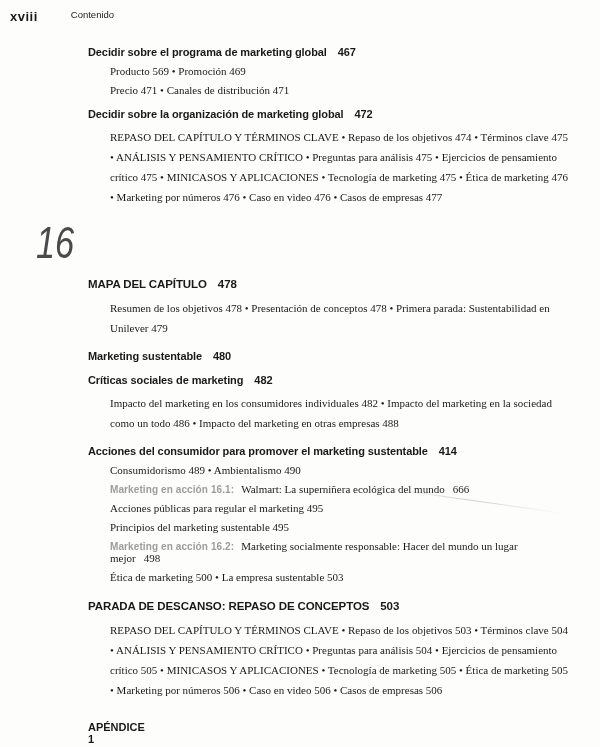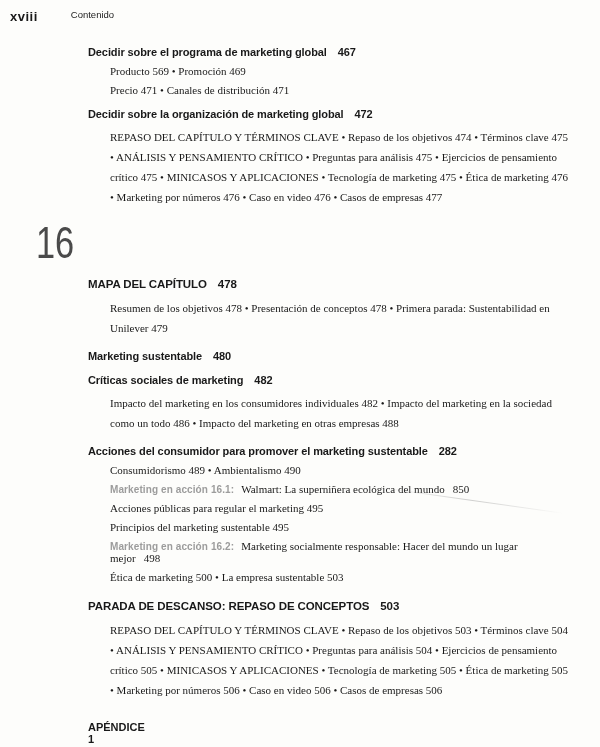--- a/index.html
+++ b/index.html
@@ -23,21 +23,21 @@
              letter-spacing:-0.1px;margin:12px 0 7px;}
   .e-stop{font-family:"Liberation Sans",sans-serif;font-weight:bold;font-size:11.5px;
           letter-spacing:-0.1px;margin:17px 0 8px;}
   .e-body{font-size:11px;margin:7px 0 7px 22px;}
   .e-par{font-size:11px;line-height:20px;margin:5px 0 7px 22px;}
   .e-feature{font-size:11px;margin:7px 0 7px 22px;}
   .feature-label{font-family:"Liberation Sans",sans-serif;font-weight:bold;font-size:10px;
                  color:#9c9c9c;letter-spacing:.1px;margin-right:7px;}
   .feature-page{margin-left:8px;}
 
-  .e-chapter{display:flex;align-items:flex-start;margin:18px 0 11px -52px;}
+  .e-chapter{display:flex;align-items:flex-start;margin:18px 0 11px -52px;font-style:italic;}
   .ch-num{width:52px;flex:0 0 52px;font-family:"Liberation Sans",sans-serif;
           font-size:44px;line-height:36px;color:#4a4a4a;
           transform:scaleX(.78);transform-origin:left top;}
   .ch-title{font-family:"Liberation Sans",sans-serif;font-size:15.5px;padding-top:11px;
             letter-spacing:-0.2px;color:#141414;}
   .ch-title-bold{font-weight:bold;}
   .ch-title-rest{font-weight:normal;}
   .ch-page{font-weight:bold;margin-left:13px;}
 
   .e-appendix{font-family:"Liberation Sans",sans-serif;font-size:11px;margin:4px 0;}
@@ -65,23 +65,23 @@
       <div class="entry e-section"><span>Decidir sobre la organización de marketing global</span><span class="page-ref">472</span></div>
       <div class="entry e-par"><span>REPASO DEL CAPÍTULO Y TÉRMINOS CLAVE • Repaso de los objetivos 474 • Términos clave 475 • ANÁLISIS Y PENSAMIENTO CRÍTICO • Preguntas para análisis 475 • Ejercicios de pensamiento crítico 475 • MINICASOS Y APLICACIONES • Tecnología de marketing 475 • Ética de marketing 476 • Marketing por números 476 • Caso en video 476 • Casos de empresas 477</span></div>
       <div class="entry e-chapter">
     <span class="ch-num">16</span>
   </div>
       <div class="entry e-stop"><span>MAPA DEL CAPÍTULO</span><span class="page-ref">478</span></div>
       <div class="entry e-par"><span>Resumen de los objetivos 478 • Presentación de conceptos 478 • Primera parada: Sustentabilidad en Unilever 479</span></div>
       <div class="entry e-section"><span>Marketing sustentable</span><span class="page-ref">480</span></div>
       <div class="entry e-section"><span>Críticas sociales de marketing</span><span class="page-ref">482</span></div>
       <div class="entry e-par"><span>Impacto del marketing en los consumidores individuales 482 • Impacto del marketing en la sociedad como un todo 486 • Impacto del marketing en otras empresas 488</span></div>
-      <div class="entry e-section"><span>Acciones del consumidor para promover el marketing sustentable</span><span class="page-ref">282</span></div>
+      <div class="entry e-section"><span>Acciones del consumidor para promover el marketing sustentable</span><span class="page-ref">414</span></div>
       <div class="entry e-body"><span>Consumidorismo 489 • Ambientalismo 490</span></div>
-      <div class="entry e-feature"><span class="feature-label">Marketing en acción 16.1:</span><span>Walmart: La superniñera ecológica del mundo</span><span class="feature-page">850</span></div>
+      <div class="entry e-feature"><span class="feature-label">Marketing en acción 16.1:</span><span>Walmart: La superniñera ecológica del mundo</span><span class="feature-page">666</span></div>
       <div class="entry e-body"><span>Acciones públicas para regular el marketing 495</span></div>
       <div class="entry e-body"><span>Principios del marketing sustentable 495</span></div>
       <div class="entry e-feature"><span class="feature-label">Marketing en acción 16.2:</span><span>Marketing socialmente responsable: Hacer del mundo un lugar mejor</span><span class="feature-page">498</span></div>
       <div class="entry e-body"><span>Ética de marketing 500 • La empresa sustentable 503</span></div>
       <div class="entry e-stop"><span>PARADA DE DESCANSO: REPASO DE CONCEPTOS</span><span class="page-ref">503</span></div>
       <div class="entry e-par"><span>REPASO DEL CAPÍTULO Y TÉRMINOS CLAVE • Repaso de los objetivos 503 • Términos clave 504 • ANÁLISIS Y PENSAMIENTO CRÍTICO • Preguntas para análisis 504 • Ejercicios de pensamiento crítico 505 • MINICASOS Y APLICACIONES • Tecnología de marketing 505 • Ética de marketing 505 • Marketing por números 506 • Caso en video 506 • Casos de empresas 506</span></div>
       <div class="entry e-appendix"><span class="app-label">APÉNDICE 1</span></div>
     </main>
 
   <div class="scan-crease"></div>

